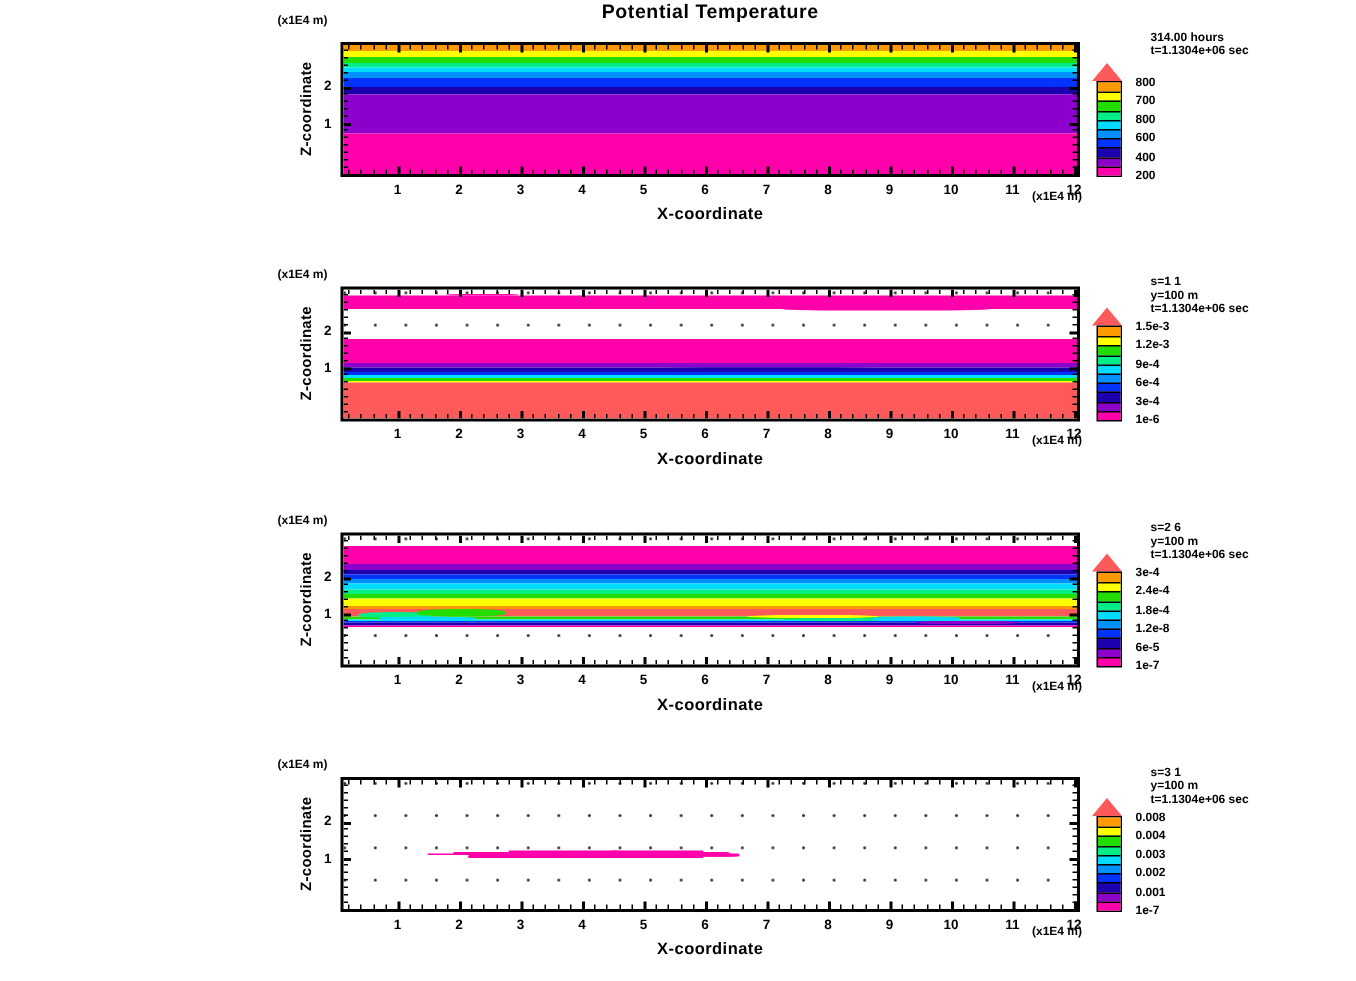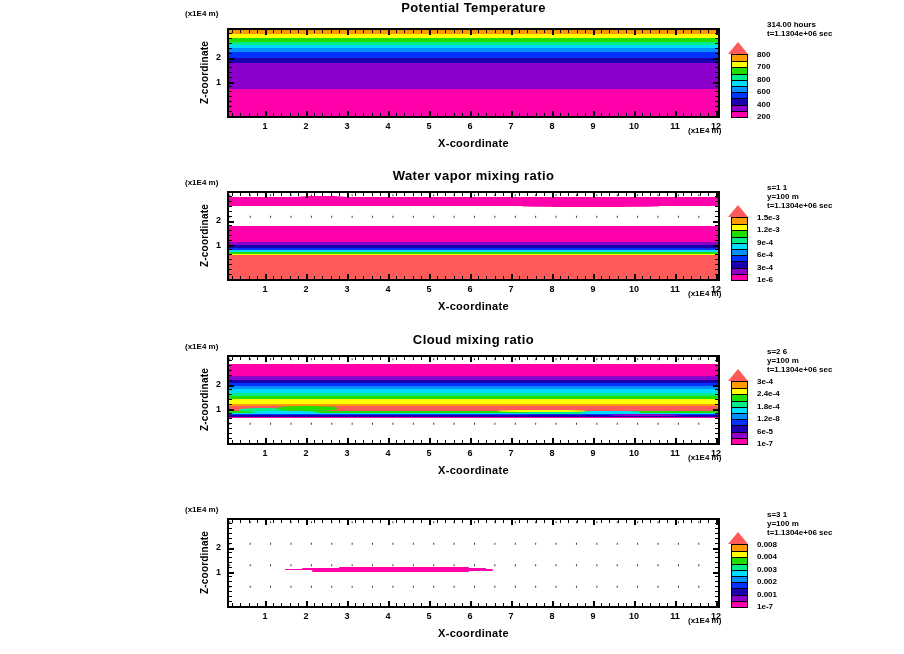--- a/index.html
+++ b/index.html
@@ -266,21 +266,20 @@
       <div class="xticklabel" style="left: 459px;">6</div>
       <div class="xticklabel" style="left: 500px;">7</div>
       <div class="xticklabel" style="left: 541px;">8</div>
       <div class="xticklabel" style="left: 582px;">9</div>
       <div class="xticklabel" style="left: 623px;">10</div>
       <div class="xticklabel" style="left: 664px;">11</div>
       <div class="xticklabel" style="left: 705px;">12</div>
     </section>
 
   <section class="panel" style="top:163px">
-    <h2 class="ptitle">Water vapor mixing ratio</h2>
     <div class="zunit">(x1E4 m)</div>
     <div class="ylabel">Z-coordinate</div>
     <div class="ztick zt2">2</div>
     <div class="ztick zt1">1</div>
     <div class="plot">
         <div class="band" style="top: 3.87px; height: 9.03px; background: rgb(255, 0, 170);"></div>
         <div class="band" style="top: 33.11px; height: 16.34px; background: rgb(255, 0, 170);"></div>
         <div class="band" style="top: 49.45px; height: 2.58px; background: rgb(141, 0, 204);"></div>
         <div class="band" style="top: 52.03px; height: 3.01px; background: rgb(28, 0, 176);"></div>
         <div class="band" style="top: 55.04px; height: 2.15px; background: rgb(0, 52, 254);"></div>
@@ -484,21 +483,20 @@
       <div class="xticklabel" style="left: 459px;">6</div>
       <div class="xticklabel" style="left: 500px;">7</div>
       <div class="xticklabel" style="left: 541px;">8</div>
       <div class="xticklabel" style="left: 582px;">9</div>
       <div class="xticklabel" style="left: 623px;">10</div>
       <div class="xticklabel" style="left: 664px;">11</div>
       <div class="xticklabel" style="left: 705px;">12</div>
     </section>
 
   <section class="panel" style="top:327px">
-    <h2 class="ptitle">Cloud mixing ratio</h2>
     <div class="zunit">(x1E4 m)</div>
     <div class="ylabel">Z-coordinate</div>
     <div class="ztick zt2">2</div>
     <div class="ztick zt1">1</div>
     <div class="plot">
         <div class="band" style="top: 7.31px; height: 11.61px; background: rgb(255, 0, 170);"></div>
         <div class="band" style="top: 18.92px; height: 3.612px; background: rgb(141, 0, 204);"></div>
         <div class="band" style="top: 22.532px; height: 3.268px; background: rgb(28, 0, 176);"></div>
         <div class="band" style="top: 25.8px; height: 3.44px; background: rgb(0, 52, 254);"></div>
         <div class="band" style="top: 29.24px; height: 3.096px; background: rgb(0, 144, 255);"></div>

